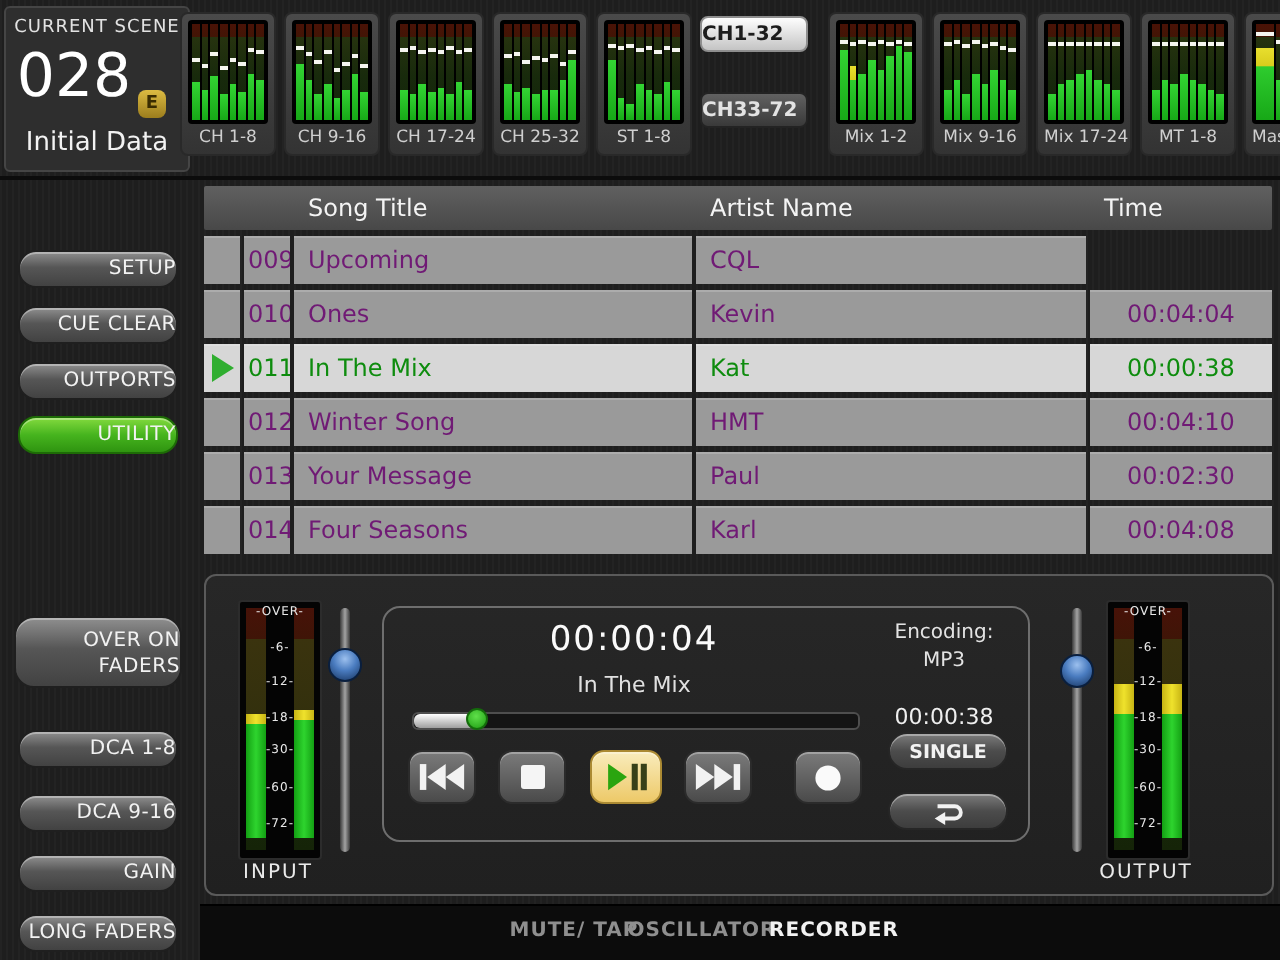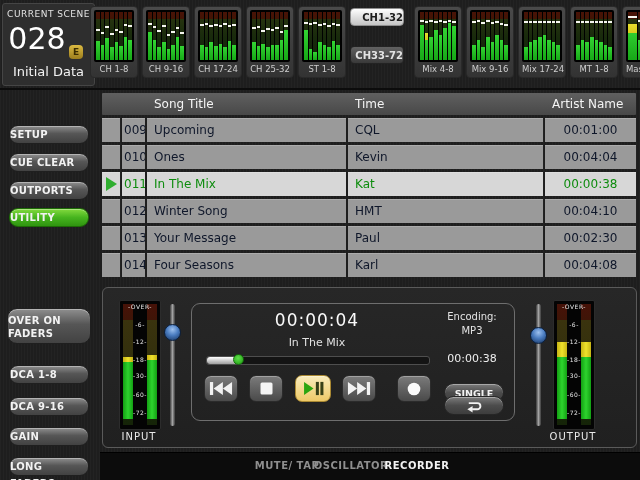--- a/index.html
+++ b/index.html
@@ -24,38 +24,38 @@
     padding:3px 3px 1px;box-sizing:border-box;}
   .tile.narrow{width:31px;}
   .meterbox{height:52px;background:#000;border-radius:2px;display:flex;gap:1px;padding:2px;box-sizing:border-box;}
   .mbar{flex:1;position:relative;background:linear-gradient(to bottom,#4a1206 0%,#421505 14%,#26330f 14%,#182a0c 55%,#13240a 100%);}
   .mbar .lit{position:absolute;left:0;right:0;bottom:0;background:linear-gradient(to top,#17a817,#33d433);}
   .mbar .lit.ytip{background:linear-gradient(to top,#17a817 0%,#2ecc2e 74%,#d8cc1c 75%,#e8df2e 100%);}
   .mbar .peak{position:absolute;left:0;right:0;height:2px;background:#f5f5ef;}
   .tlabel{font-size:8.5px;color:#cfcfcf;text-align:center;line-height:14px;white-space:nowrap;}
   .bankbtns{position:absolute;left:350px;top:8px;width:54px;}
   .bankbtn{width:54px;height:18px;border-radius:4px;margin-bottom:11px;font-size:10px;font-weight:bold;
-    text-align:right;line-height:18px;box-sizing:border-box;}
+    text-align:left;line-height:18px;box-sizing:border-box;}
   .bankbtn.active{background:linear-gradient(#fefefe,#c4c4c4);color:#1c1c1c;border:1px solid #8e8e8e;}
   .bankbtn.dim{background:linear-gradient(#616161,#393939);color:#e3e3e3;border:1px solid #232323;margin-top:20px;}
   
   .sidebar{position:absolute;left:0;top:88px;width:98px;height:392px;}
   .sbtn{position:absolute;left:9px;width:78px;height:17px;border-radius:9px;
     background:linear-gradient(#8f8f8f 0%,#565656 45%,#424242 100%);border:1px solid #1f1f1f;
-    color:#f2f2f2;font-size:10px;font-weight:bold;text-align:left;line-height:17px;
+    color:#f2f2f2;font-size:10px;font-weight:normal;text-align:right;line-height:17px;
     box-shadow:inset 0 1px 0 rgba(255,255,255,.35);letter-spacing:.3px;}
   .sbtn.green{background:linear-gradient(#83da3e 0%,#46b41e 50%,#2f9410 100%);border-color:#1d6b06;}
   .sbtn.tall{left:7px;width:84px;height:36px;border-radius:10px;line-height:13px;padding-top:5px;box-sizing:border-box;}
   
   .table{position:absolute;left:102px;top:93px;width:534px;}
   .thead{display:grid;grid-template-columns:18px 23px 199px 195px 1fr;gap:2px;height:22px;
     background:linear-gradient(#606060,#484848);border-radius:1px;}
   .thead div{font-size:12px;color:#f4f4f4;line-height:22px;padding-left:7px;white-space:nowrap;}
   .trow{display:grid;grid-template-columns:18px 23px 199px 195px 1fr;gap:2px;height:24px;margin-top:3px;}
-  .cell{background:#9a9a9a;color:#0f172a;font-size:12px;line-height:24px;padding:0 7px;
+  .cell{background:#9a9a9a;color:#701a75;font-size:12px;line-height:24px;padding:0 7px;
     white-space:nowrap;overflow:hidden;box-sizing:border-box;box-shadow:inset 0 1px 0 rgba(255,255,255,.18);}
   .cell.ind{padding:0;display:flex;align-items:center;justify-content:center;}
   .cell.num,.cell.time{text-align:center;padding:0 2px;}
   .ptri{display:none;width:0;height:0;border-left:11px solid #2fae2f;border-top:7px solid transparent;border-bottom:7px solid transparent;}
   .trow.active .cell{background:#d7d7d7;color:#0e8c0e;}
   .trow.active .ptri{display:block;}
   
   .rec{position:absolute;left:102px;top:287px;width:535px;height:161px;background:linear-gradient(#272727,#202020);
     border:1px solid #5a5a5a;border-radius:6px;box-sizing:border-box;}
   .bigmeter{position:absolute;top:12px;width:40px;height:128px;background:#040404;border:1px solid #2c2c2c;border-radius:2px;}
@@ -83,21 +83,21 @@
   .tbtn{position:absolute;top:0;width:34px;height:27px;border-radius:7px;border:1px solid #2b2b2b;
     background:linear-gradient(#7b7b7b,#4a4a4a);box-shadow:inset 0 1px 0 rgba(255,255,255,.3);
     display:flex;align-items:center;justify-content:center;box-sizing:border-box;}
   .tbtn.playing{width:36px;background:linear-gradient(#f9ecbc,#edc968);border-color:#ab8a33;}
   .encl{position:absolute;left:240px;top:7px;width:80px;text-align:center;font-size:10px;color:#e3e3e3;}
   .encv{position:absolute;left:240px;top:21px;width:80px;text-align:center;font-size:10px;color:#e3e3e3;}
   .ttime{position:absolute;left:240px;top:48px;width:80px;text-align:center;font-size:11px;color:#eee;}
   .pill{position:absolute;left:252px;width:60px;height:19px;border-radius:10px;border:1px solid #262626;
     background:linear-gradient(#7c7c7c 0%,#4c4c4c 50%,#3d3d3d 100%);box-shadow:inset 0 1px 0 rgba(255,255,255,.35);
     color:#f2f2f2;font-size:9.5px;font-weight:bold;text-align:center;line-height:19px;box-sizing:border-box;}
-  .pill.single{top:79px;} .pill.repeat{top:92px;display:flex;align-items:center;justify-content:center;}
+  .pill.single{top:62px;} .pill.repeat{top:92px;display:flex;align-items:center;justify-content:center;}
   
   .tabbar{position:absolute;left:100px;right:0;top:452px;height:28px;background:#0c0c0c;border-top:1px solid #000;}
   .tab{position:absolute;top:7px;transform:translateX(-50%);font-size:10px;font-weight:bold;letter-spacing:.5px;color:#8f8f8f;}
   .tab.active{color:#f2f2f2;}
 </style>
 </head>
 <body>
 
 <div class="screen">
 
@@ -328,21 +328,21 @@
             </div>
             <div class="mbar">
               <div class="lit" style="height: 77%;"></div>
               <div class="peak" style="bottom: 80%;"></div>
             </div>
             <div class="mbar">
               <div class="lit" style="height: 70%;"></div>
               <div class="peak" style="bottom: 78%;"></div>
             </div>
           </div>
-          <div class="tlabel">Mix 4-8</div>
+          <div class="tlabel">Mix 1-2</div>
         </div>
         <div class="tile">
           <div class="meterbox">
             <div class="mbar">
               <div class="lit" style="height: 32%;"></div>
               <div class="peak" style="bottom: 78%;"></div>
             </div>
             <div class="mbar">
               <div class="lit" style="height: 42%;"></div>
               <div class="peak" style="bottom: 80%;"></div>
@@ -474,29 +474,28 @@
     <div class="sbtn" style="top:309px">DCA 9-16</div>
     <div class="sbtn" style="top:339px">GAIN</div>
     <div class="sbtn" style="top:369px">LONG FADERS</div>
   </div>
 
   <div class="table">
     <div class="thead">
       <div></div>
         <div></div>
       <div>Song Title</div>
+      <div>Artist Name</div>
       <div>Time</div>
-      <div>Artist Name</div>
     </div>
     <div class="trow">
       <div class="cell ind"></div>
       <div class="cell num">009</div>
       <div class="cell">Upcoming</div>
       <div class="cell">CQL</div>
-      <div class="cell time">00:01:00</div>
     </div>
     <div class="trow">
       <div class="cell ind"></div>
       <div class="cell num">010</div>
       <div class="cell">Ones</div>
       <div class="cell">Kevin</div>
       <div class="cell time">00:04:04</div>
     </div>
     <div class="trow active">
       <div class="cell ind">

